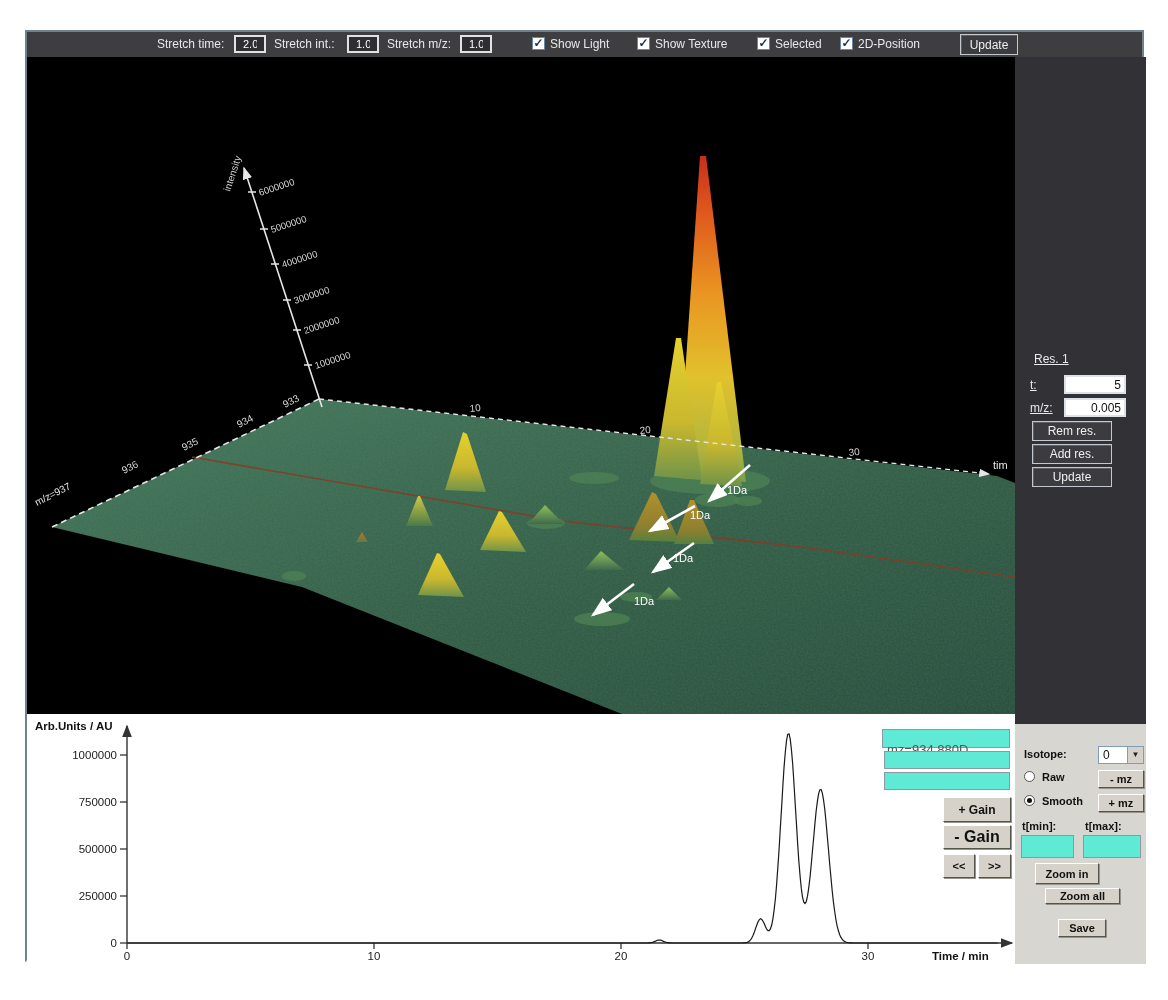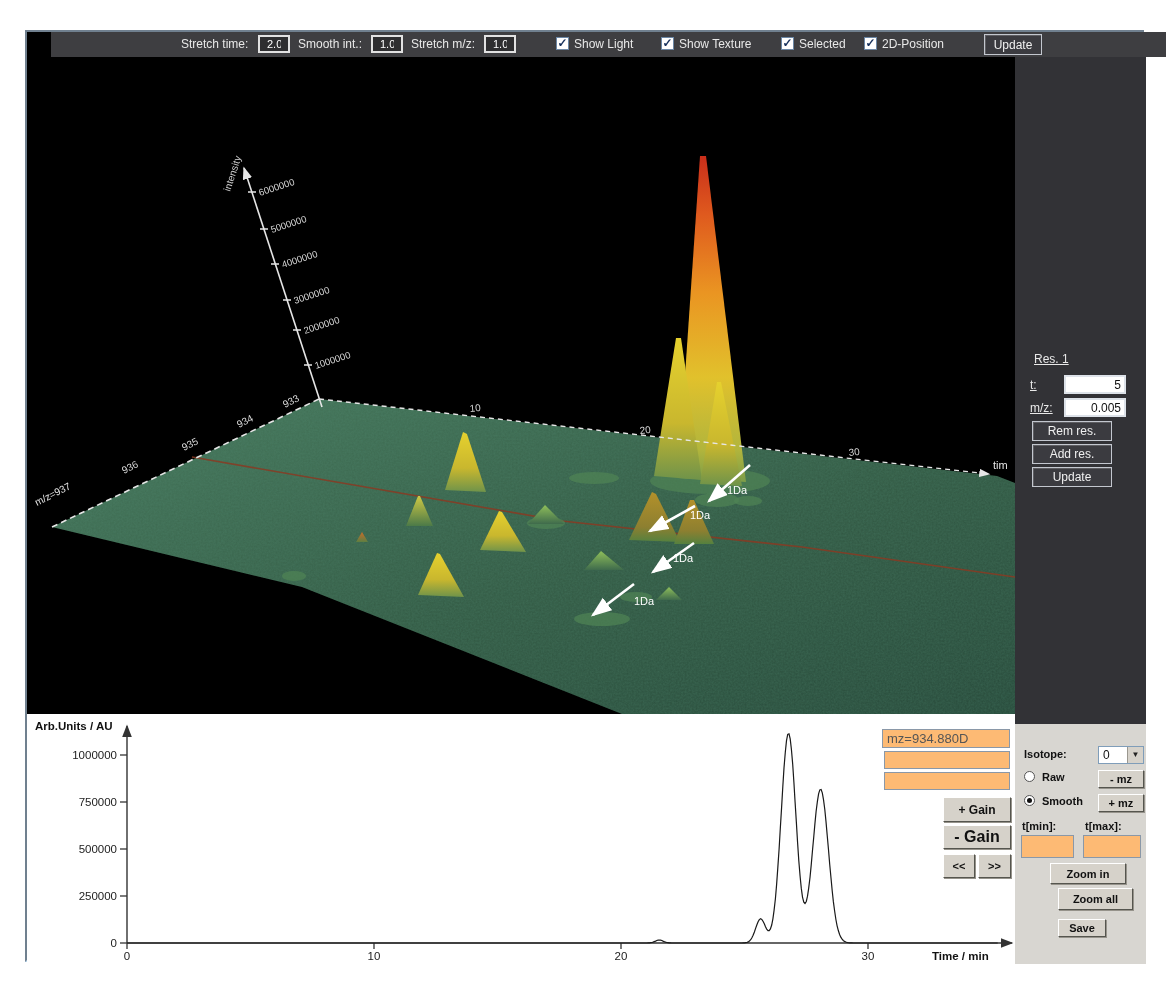--- a/index.html
+++ b/index.html
@@ -2,21 +2,21 @@
 <html><head>
 <meta charset="utf-8">
 <style>
   html,body{margin:0;padding:0;background:#ffffff;width:1168px;height:1000px;
     font-family:"Liberation Sans",sans-serif;}
   *{box-sizing:border-box;}
   .app{position:absolute;left:25px;top:30px;width:1119px;height:932px;
     border:2px solid #70808f;border-bottom-color:#b9d7ee;background:#000;}
   
   .toolbar{position:absolute;left:0;top:0;width:100%;height:25px;background:#3e3e41;
-    color:#e8e8e8;font-size:12px;margin-left:24px;}
+    color:#e8e8e8;font-size:12px;}
   .toolbar .tl{position:absolute;top:5px;white-space:nowrap;}
   .tinput{position:absolute;top:3px;width:32px;height:18px;background:#2e2e30;color:#fff;
     border:2px solid #e2e2e2;text-align:center;font-size:11px;font-family:"Liberation Sans",sans-serif;padding:7px;}
   .cbbox{position:absolute;top:5px;width:13px;height:13px;background:#fff;border:1px solid #6c87a5;
     color:#16305c;font-size:12px;line-height:11px;text-align:center;font-weight:bold;}
   .btnDark{position:absolute;background:#3b3b40;color:#f0f0f0;border:1px solid #c3c7cf;
     box-shadow:inset 1px 1px 0 rgba(255,255,255,.18);font-size:12px;text-align:center;
     font-family:"Liberation Sans",sans-serif;cursor:default;padding:0;}
   
   .viewport3d{position:absolute;left:0;top:25px;width:988px;height:657px;background:#000;overflow:hidden;}
@@ -26,41 +26,41 @@
   .rfield{position:absolute;width:62px;height:19px;background:#fff;color:#111;border:2px solid #dde2e9;
     font-size:12px;text-align:right;padding:1px 3px 0 0;}
   .chrom{position:absolute;left:0;top:682px;width:988px;height:250px;background:#fff;}
   .ctrlpanel{position:absolute;left:988px;top:692px;width:131px;height:240px;background:#d8d6d1;
     color:#111;font-size:11px;}
   
   .btn3d{background:#d6d2ca;border-top:1px solid #ffffff;border-left:1px solid #ffffff;
     border-right:1px solid #55554e;border-bottom:1px solid #55554e;box-shadow:1px 1px 0 #96938b;
     color:#111;font-size:11px;font-weight:bold;font-family:"Liberation Sans",sans-serif;
     position:absolute;text-align:center;padding:0;cursor:default;}
-  .wfield{position:absolute;background:#fdba74;border:1px solid #8a98a8;font-size:13px;color:#555;
-    font-family:"Liberation Sans",sans-serif;padding:1px 0 0 4px;}
+  .wfield{position:absolute;background:#5eead4;border:1px solid #8a98a8;font-size:13px;color:#555;
+    font-family:"Liberation Sans",sans-serif;padding:12px 0 0 4px;}
   .plabel{position:absolute;font-weight:bold;white-space:nowrap;}
   .radio{position:absolute;width:11px;height:11px;border:1px solid #555;border-radius:50%;background:#fff;}
   .radio .dot{position:absolute;left:2px;top:2px;width:5px;height:5px;border-radius:50%;background:#111;display:none;}
   .radio.sel .dot{display:block;}
   .drop{position:absolute;background:#fff;border:1px solid #7f9db9;}
   .drop .val{position:absolute;left:4px;top:1px;font-size:12px;color:#111;}
   .drop .dbtn{position:absolute;right:0;top:0;width:16px;height:100%;background:#d6d2ca;
     border-left:1px solid #9a978f;text-align:center;font-size:8px;line-height:16px;color:#222;}
   svg text{font-family:"Liberation Sans",sans-serif;}
 </style>
 </head>
 <body>
 
 <div class="app">
 
   <div class="toolbar">
     <span class="tl" style="left:130px">Stretch time:</span>
     <input class="tinput" style="left: 207px;" readonly="" value="2.0">
-    <span class="tl" style="left:247px">Smooth int.:</span>
+    <span class="tl" style="left:247px">Stretch int.:</span>
     <input class="tinput" style="left: 320px;" readonly="" value="1.0">
     <span class="tl" style="left:360px">Stretch m/z:</span>
     <input class="tinput" style="left: 433px;" readonly="" value="1.0">
 
     <span class="cbbox" style="left:505px">✓</span>
     <span class="tl" style="left:523px">Show Light</span>
     <span class="cbbox" style="left:610px">✓</span>
     <span class="tl" style="left:628px">Show Texture</span>
     <span class="cbbox" style="left:730px">✓</span>
     <span class="tl" style="left:748px">Selected</span>
@@ -243,17 +243,17 @@
     <button class="btn3d" style="left:83px;top:46px;width:46px;height:18px">- mz</button>
     <span class="radio sel" style="left:9px;top:71px">
         <span class="dot"></span>
       </span>
     <span class="plabel" style="left:27px;top:71px">Smooth</span>
     <button class="btn3d" style="left:83px;top:70px;width:46px;height:18px">+ mz</button>
     <span class="plabel" style="left:7px;top:96px">t[min]:</span>
     <span class="plabel" style="left:70px;top:96px">t[max]:</span>
     <input class="wfield" style="left: 6px; top: 111px; width: 53px; height: 23px;" readonly="" value="">
     <input class="wfield" style="left: 68px; top: 111px; width: 58px; height: 23px;" readonly="" value="">
-    <button class="btn3d" style="left:35px;top:139px;width:76px;height:21px">Zoom in</button>
-    <button class="btn3d" style="left:43px;top:164px;width:75px;height:22px">Zoom all</button>
+    <button class="btn3d" style="left:20px;top:139px;width:64px;height:21px">Zoom in</button>
+    <button class="btn3d" style="left:30px;top:164px;width:75px;height:16px">Zoom all</button>
     <button class="btn3d" style="left:43px;top:195px;width:48px;height:18px">Save</button>
   </div>
 </div>
 
 </body></html>

